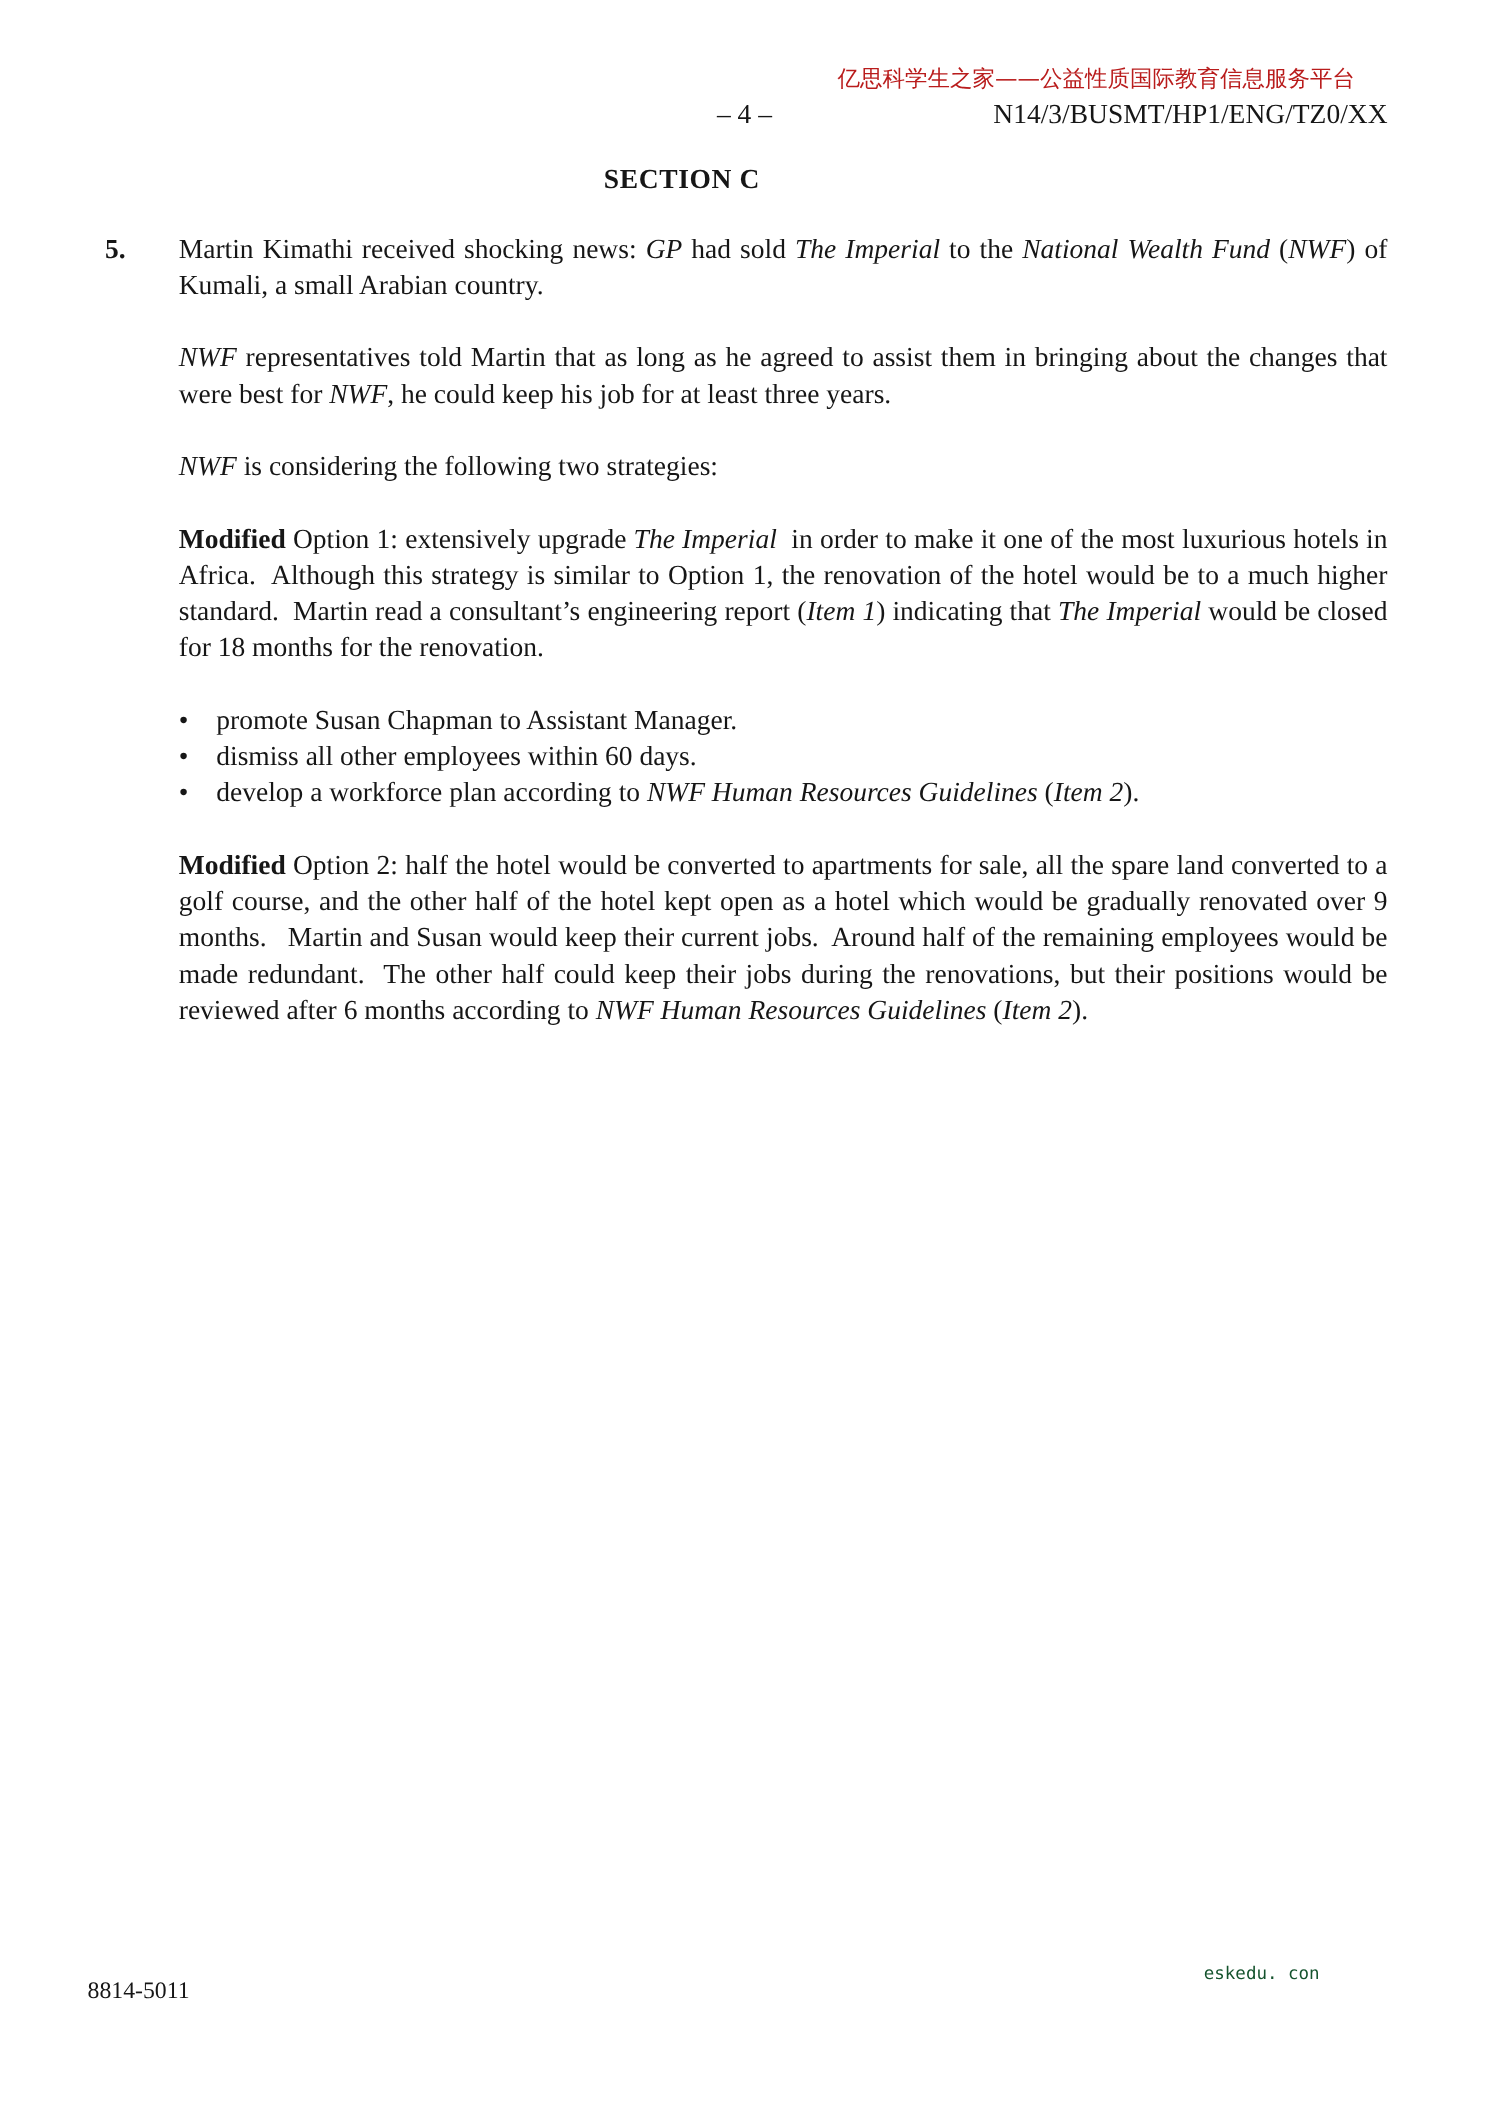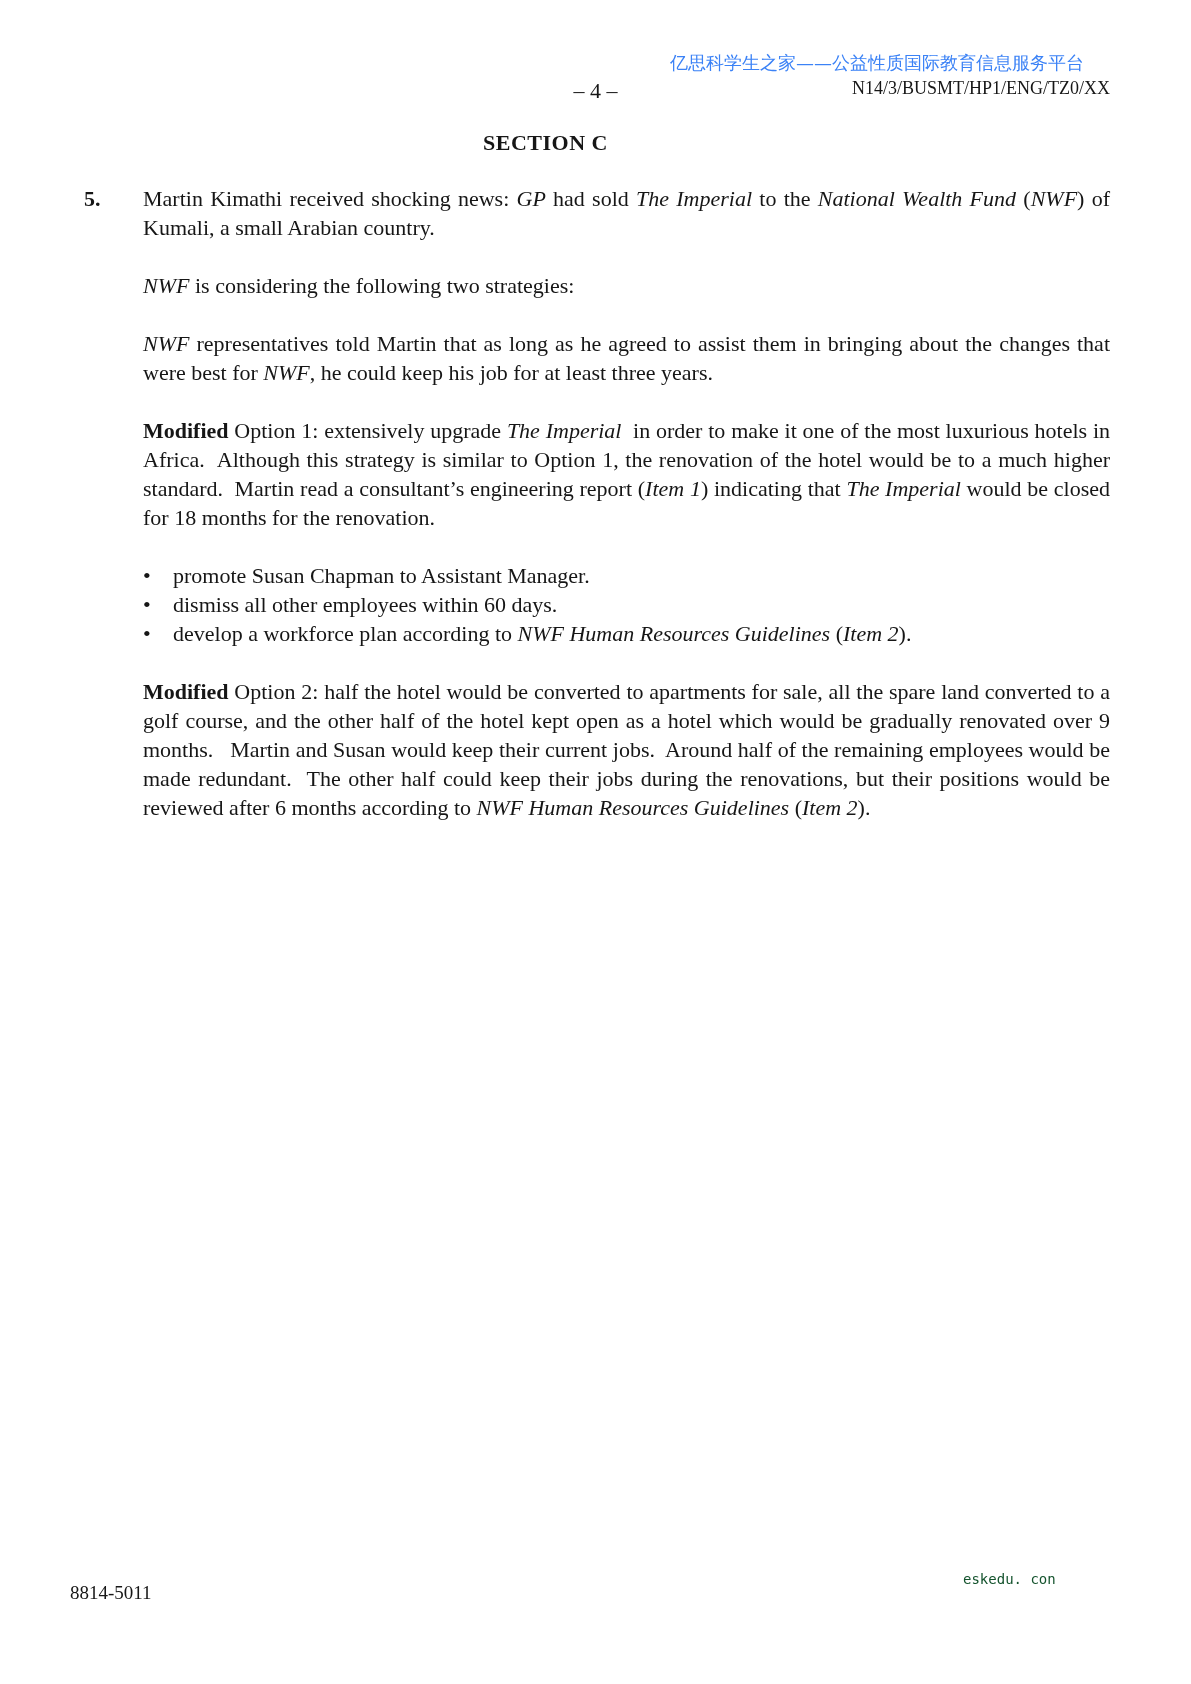--- a/index.html
+++ b/index.html
@@ -9,29 +9,29 @@
     position: relative;
     overflow: hidden;
     font-family: "Liberation Serif", serif;
     color: #161616;
   }
   .page { position: absolute; inset: 0; }
 
   .wm-header {
     position: absolute; left: 670px; top: 51px;
     font-family: "DejaVu Sans", sans-serif;
-    font-size: 18px; color: #3b82f6; white-space: nowrap;
+    font-size: 18px; color: #b91c1c; white-space: nowrap;
   }
   .page-num {
     position: absolute; top: 78px; left: 0; width: 1191px;
     text-align: center; font-size: 22px;
   }
   .exam-code {
     position: absolute; top: 78px; right: 81px;
-    font-size: 18px; white-space: nowrap;
+    font-size: 22px; white-space: nowrap;
   }
   .section-title {
     position: absolute; top: 130px; left: 0; width: 1091px;
     text-align: center; font-size: 22px; font-weight: bold;
     letter-spacing: 0.5px;
   }
   .content {
     position: absolute; left: 84px; top: 184px; width: 1026px;
     font-size: 22px; line-height: 29px;
   }
@@ -78,23 +78,23 @@
 
   <div class="content">
 
 
     <div class="question">
       <div class="qnum">5.</div>
       <div class="qbody">
 
         <p class="para"><span>Martin Kimathi received shocking news: </span><span class="i">GP</span><span> had sold </span><span class="i">The Imperial</span><span> to the </span><span class="i">National Wealth Fund</span><span> (</span><span class="i">NWF</span><span>) of Kumali, a small Arabian country.</span></p>
 
+        <p class="para"><span class="i">NWF</span><span> representatives told Martin that as long as he agreed to assist them in bringing about the changes that were best for </span><span class="i">NWF</span><span>, he could keep his job for at least three years.</span></p>
+
         <p class="para"><span class="i">NWF</span><span> is considering the following two strategies:</span></p>
-
-        <p class="para"><span class="i">NWF</span><span> representatives told Martin that as long as he agreed to assist them in bringing about the changes that were best for </span><span class="i">NWF</span><span>, he could keep his job for at least three years.</span></p>
 
         <p class="para"><span class="b">Modified</span><span> Option 1: extensively upgrade </span><span class="i">The Imperial</span><span>&nbsp; in order to make it one of the most luxurious hotels in Africa.&nbsp; Although this strategy is similar to Option 1, the renovation of the hotel would be to a much higher standard.&nbsp; Martin read a consultant’s engineering report (</span><span class="i">Item 1</span><span>) indicating that </span><span class="i">The Imperial</span><span> would be closed for 18 months for the renovation.</span></p>
 
 
         <ul class="bullets">
           <li>
             <span class="bullet-marker">•</span>
             <span class="bullet-text"><span>promote Susan Chapman to Assistant Manager.</span></span>
           </li>
           <li>

